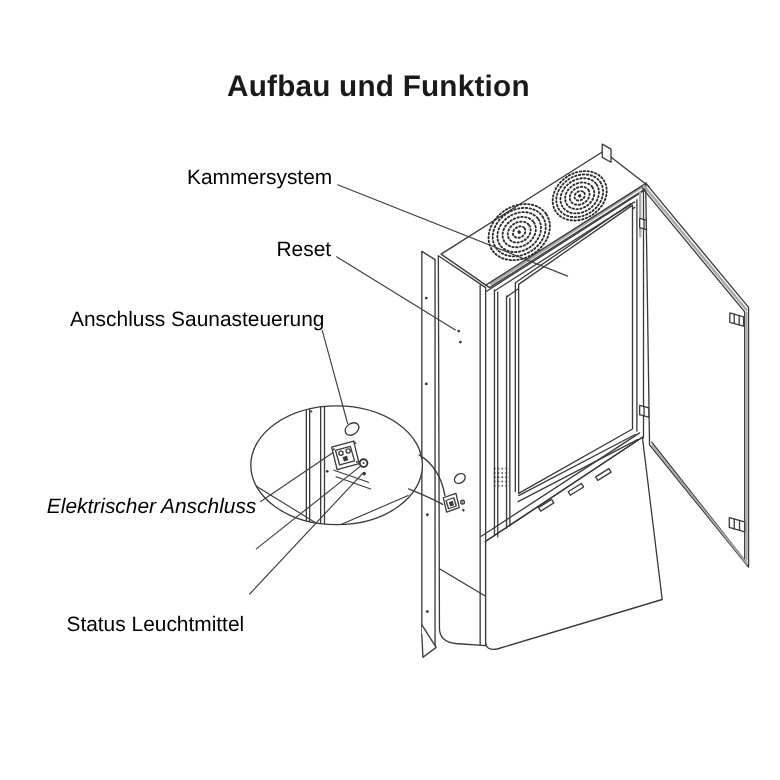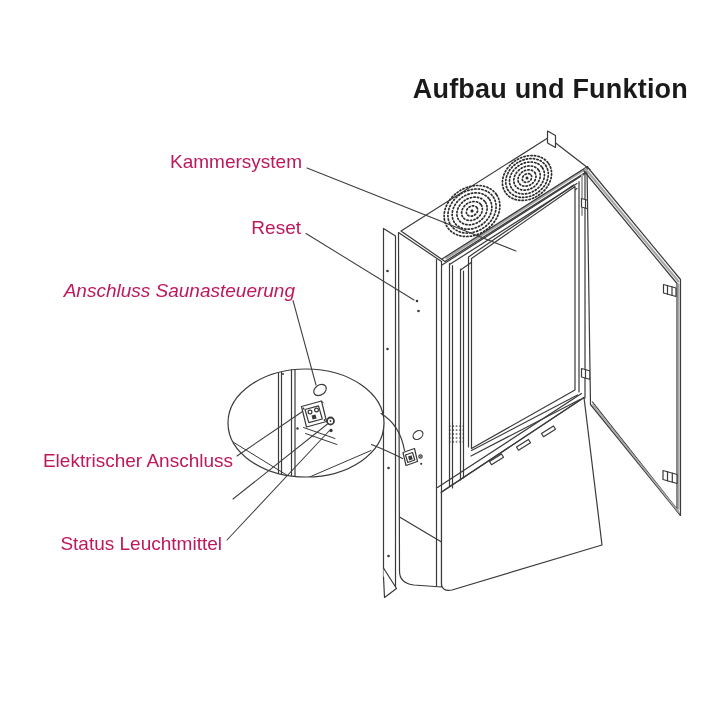--- a/index.html
+++ b/index.html
@@ -1,27 +1,27 @@
 <!DOCTYPE html>
 <html><head>
 <meta charset="utf-8">
 <style>
   html,body{margin:0;padding:0;background:#fff;}
   .stage{position:relative;width:709px;height:709px;background:#fff;overflow:hidden;
          font-family:"Liberation Sans",sans-serif;color:#1c1c1c;}
   .stage svg{position:absolute;left:0;top:0;}
-  .title{position:absolute;top:74px;left:0;width:688px;text-align:right;
+  .title{position:absolute;top:63px;left:0;width:688px;text-align:center;
          font-size:27px;font-weight:700;color:#1a1a1a;letter-spacing:.2px;}
-  .lbl{position:absolute;font-size:19px;white-space:nowrap;text-align:right;color:#be185d;}
+  .lbl{position:absolute;font-size:19px;white-space:nowrap;text-align:right;color:#000000;}
   .lbl.kammersystem{right:407px;top:151px;}
   .lbl.reset{right:408px;top:217px;text-align:right;}
-  .lbl.anschluss{right:414px;top:280px;font-style:italic;}
-  .lbl.elektrisch{right:476px;top:450px;}
+  .lbl.anschluss{right:414px;top:280px;}
+  .lbl.elektrisch{right:476px;top:450px;font-style:italic;}
   .lbl.warnled{right:481px;top:495px;}
-  .lbl.status{right:487px;top:533px;margin-left:14px;}
+  .lbl.status{right:487px;top:558px;margin-left:14px;}
 </style>
 </head>
 <body>
 
 <div class="stage">
 
   <svg width="709" height="709" viewBox="0 0 709 709">
     <defs>
       <clipPath id="bub">
           <ellipse cx="306" cy="423" rx="78" ry="54"></ellipse>

